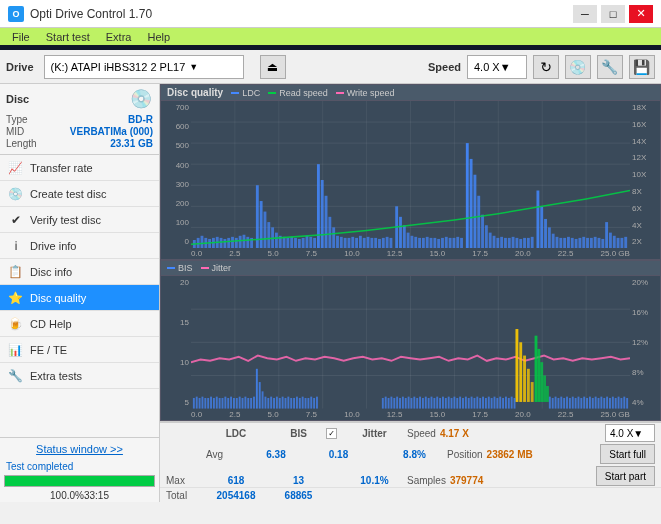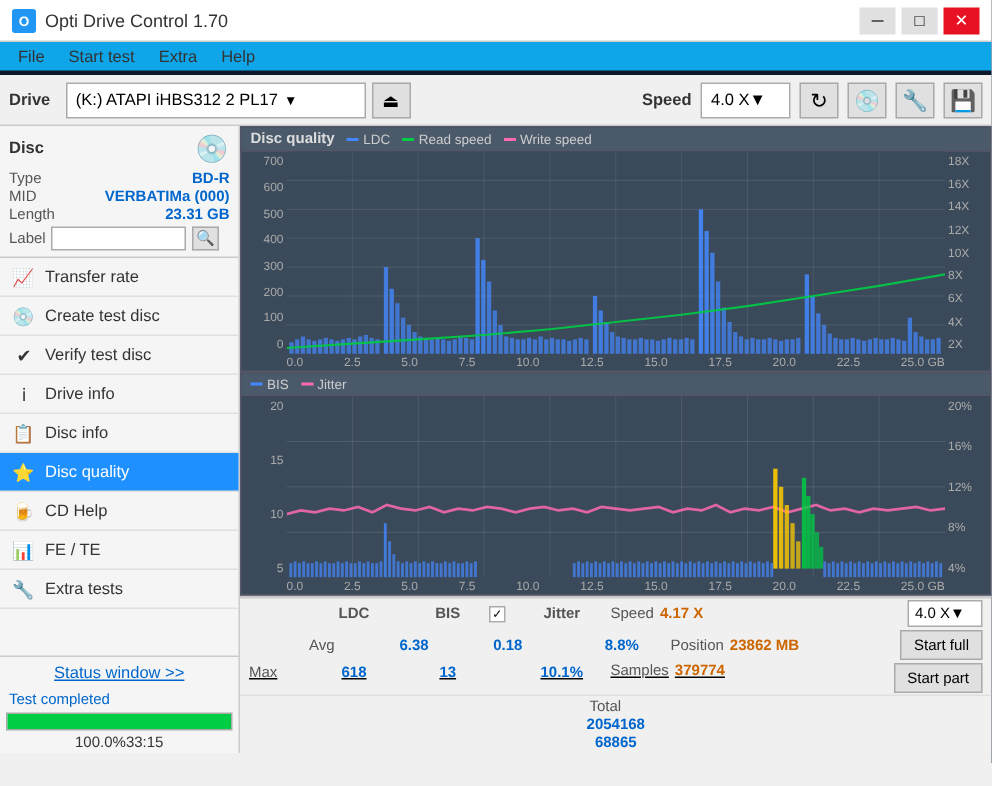--- a/index.html
+++ b/index.html
@@ -8,27 +8,27 @@
     
     .title-bar { display: flex; align-items: center; justify-content: space-between; background: #fff; height: 28px; padding: 0 8px; border-bottom: 1px solid #ccc; }
     .title-bar-left { display: flex; align-items: center; gap: 6px; }
     .title-bar-icon { width: 16px; height: 16px; background: #2196F3; border-radius: 2px; display: flex; align-items: center; justify-content: center; color: white; font-size: 9px; font-weight: bold; }
     .title-bar-text { font-size: 12px; color: #333; }
     .title-bar-controls { display: flex; gap: 4px; }
     .title-btn { width: 24px; height: 18px; border: none; background: #e0e0e0; cursor: pointer; font-size: 11px; display: flex; align-items: center; justify-content: center; }
     .title-btn.close { background: #e81123; color: white; }
 
     
-    .menu-bar { display: flex; align-items: center; height: 22px; background: #0ea5e9; border-bottom: 3px solid #0f172a; padding: 0 4px; }
+    .menu-bar { display: flex; align-items: center; height: 22px; background: #bef264; border-bottom: 5px solid #0f172a; padding: 0 4px; }
     .menu-item { padding: 2px 8px; cursor: pointer; font-size: 11px; color: #333; }
 
     
     .toolbar { display: flex; align-items: center; height: 34px; background: #f0f0f0; border-bottom: 1px solid #ccc; padding: 0 6px; gap: 6px; }
     .toolbar-label { font-size: 11px; font-weight: bold; color: #333; margin-right: 4px; }
-    .drive-select { display: flex; align-items: center; gap: 4px; flex: 1; }
+    .drive-select { display: flex; align-items: center; gap: 16px; flex: 1; }
     .drive-dropdown { display: flex; align-items: center; background: white; border: 1px solid #aaa; height: 24px; padding: 0 6px; min-width: 200px; font-size: 11px; cursor: pointer; }
     .drive-dropdown-arrow { margin-left: 4px; font-size: 9px; }
     .eject-btn { width: 26px; height: 24px; background: #e0e0e0; border: 1px solid #aaa; cursor: pointer; display: flex; align-items: center; justify-content: center; font-size: 12px; }
     .speed-label { font-size: 11px; font-weight: bold; color: #333; }
     .speed-dropdown { display: flex; align-items: center; background: white; border: 1px solid #aaa; height: 24px; padding: 0 6px; font-size: 11px; cursor: pointer; min-width: 60px; }
     .toolbar-icon-btn { width: 26px; height: 24px; background: #e0e0e0; border: 1px solid #aaa; cursor: pointer; display: flex; align-items: center; justify-content: center; font-size: 14px; }
 
     
     .main { display: flex; height: calc(524px - 28px - 22px - 34px - 22px); }
 
@@ -167,27 +167,20 @@
         <span class="disc-key">Type</span>
         <span class="disc-value">BD-R</span>
       </div>
       <div class="disc-row">
         <span class="disc-key">MID</span>
         <span class="disc-value">VERBATIMa (000)</span>
       </div>
       <div class="disc-row">
         <span class="disc-key">Length</span>
         <span class="disc-value">23.31 GB</span>
-      </div>
-      <div class="label-row">
-        <span class="disc-key">Label</span>
-        <input class="label-input" type="text" value="" style="">
-        <div class="label-btn">
-            <span>🔍</span>
-          </div>
       </div>
     </div>
 
     <div>
       <div class="nav-item">
         <span class="nav-icon">📈</span>
         <span>Transfer rate</span>
       </div>
       <div class="nav-item">
         <span class="nav-icon">💿</span>
@@ -662,36 +655,36 @@
         <div style="width:65px; text-align:center;"><span class="sdr-jitter">8.8%</span></div>
         <div style="flex:1; display:flex; align-items:center; gap:4px;">
           <span class="stat-label">Position</span>
           <span class="stat-value orange">23862 MB</span>
         </div>
         <div>
           <button class="start-btn">Start full</button>
         </div>
       </div>
 
-      <div style="display:flex; align-items:flex-start; background:#f0f0f0; padding:1px 6px; gap:0;text-decoration:underline;">
+      <div style="display:flex; align-items:flex-end; background:#f0f0f0; padding:1px 6px; gap:0;">
         <div style="width:35px;"><span class="sdr-label">Max</span></div>
         <div style="width:70px; text-align:center;"><span class="sdr-ldc">618</span></div>
         <div style="width:55px; text-align:center;"><span class="sdr-bis">13</span></div>
         <div style="width:16px;"></div>
         <div style="width:65px; text-align:center;"><span class="sdr-jitter">10.1%</span></div>
         <div style="flex:1; display:flex; align-items:center; gap:4px;">
           <span class="stat-label">Samples</span>
           <span class="stat-value orange">379774</span>
         </div>
         <div>
           <button class="start-btn">Start part</button>
         </div>
       </div>
 
-      <div style="display:flex; align-items:center; background:#f0f0f0; padding:1px 6px; gap:0; border-top:1px solid #e0e0e0;flex-direction:column;">
+      <div style="display:flex; align-items:center; background:#f0f0f0; padding:1px 6px; gap:0; border-top:1px solid #e0e0e0;">
         <div style="width:35px;"><span class="sdr-label">Total</span></div>
         <div style="width:70px; text-align:center;"><span class="sdr-ldc">2054168</span></div>
         <div style="width:55px; text-align:center;"><span class="sdr-bis">68865</span></div>
       </div>
     </div>
 
   </div>
 </div>
 
 </body></html>

